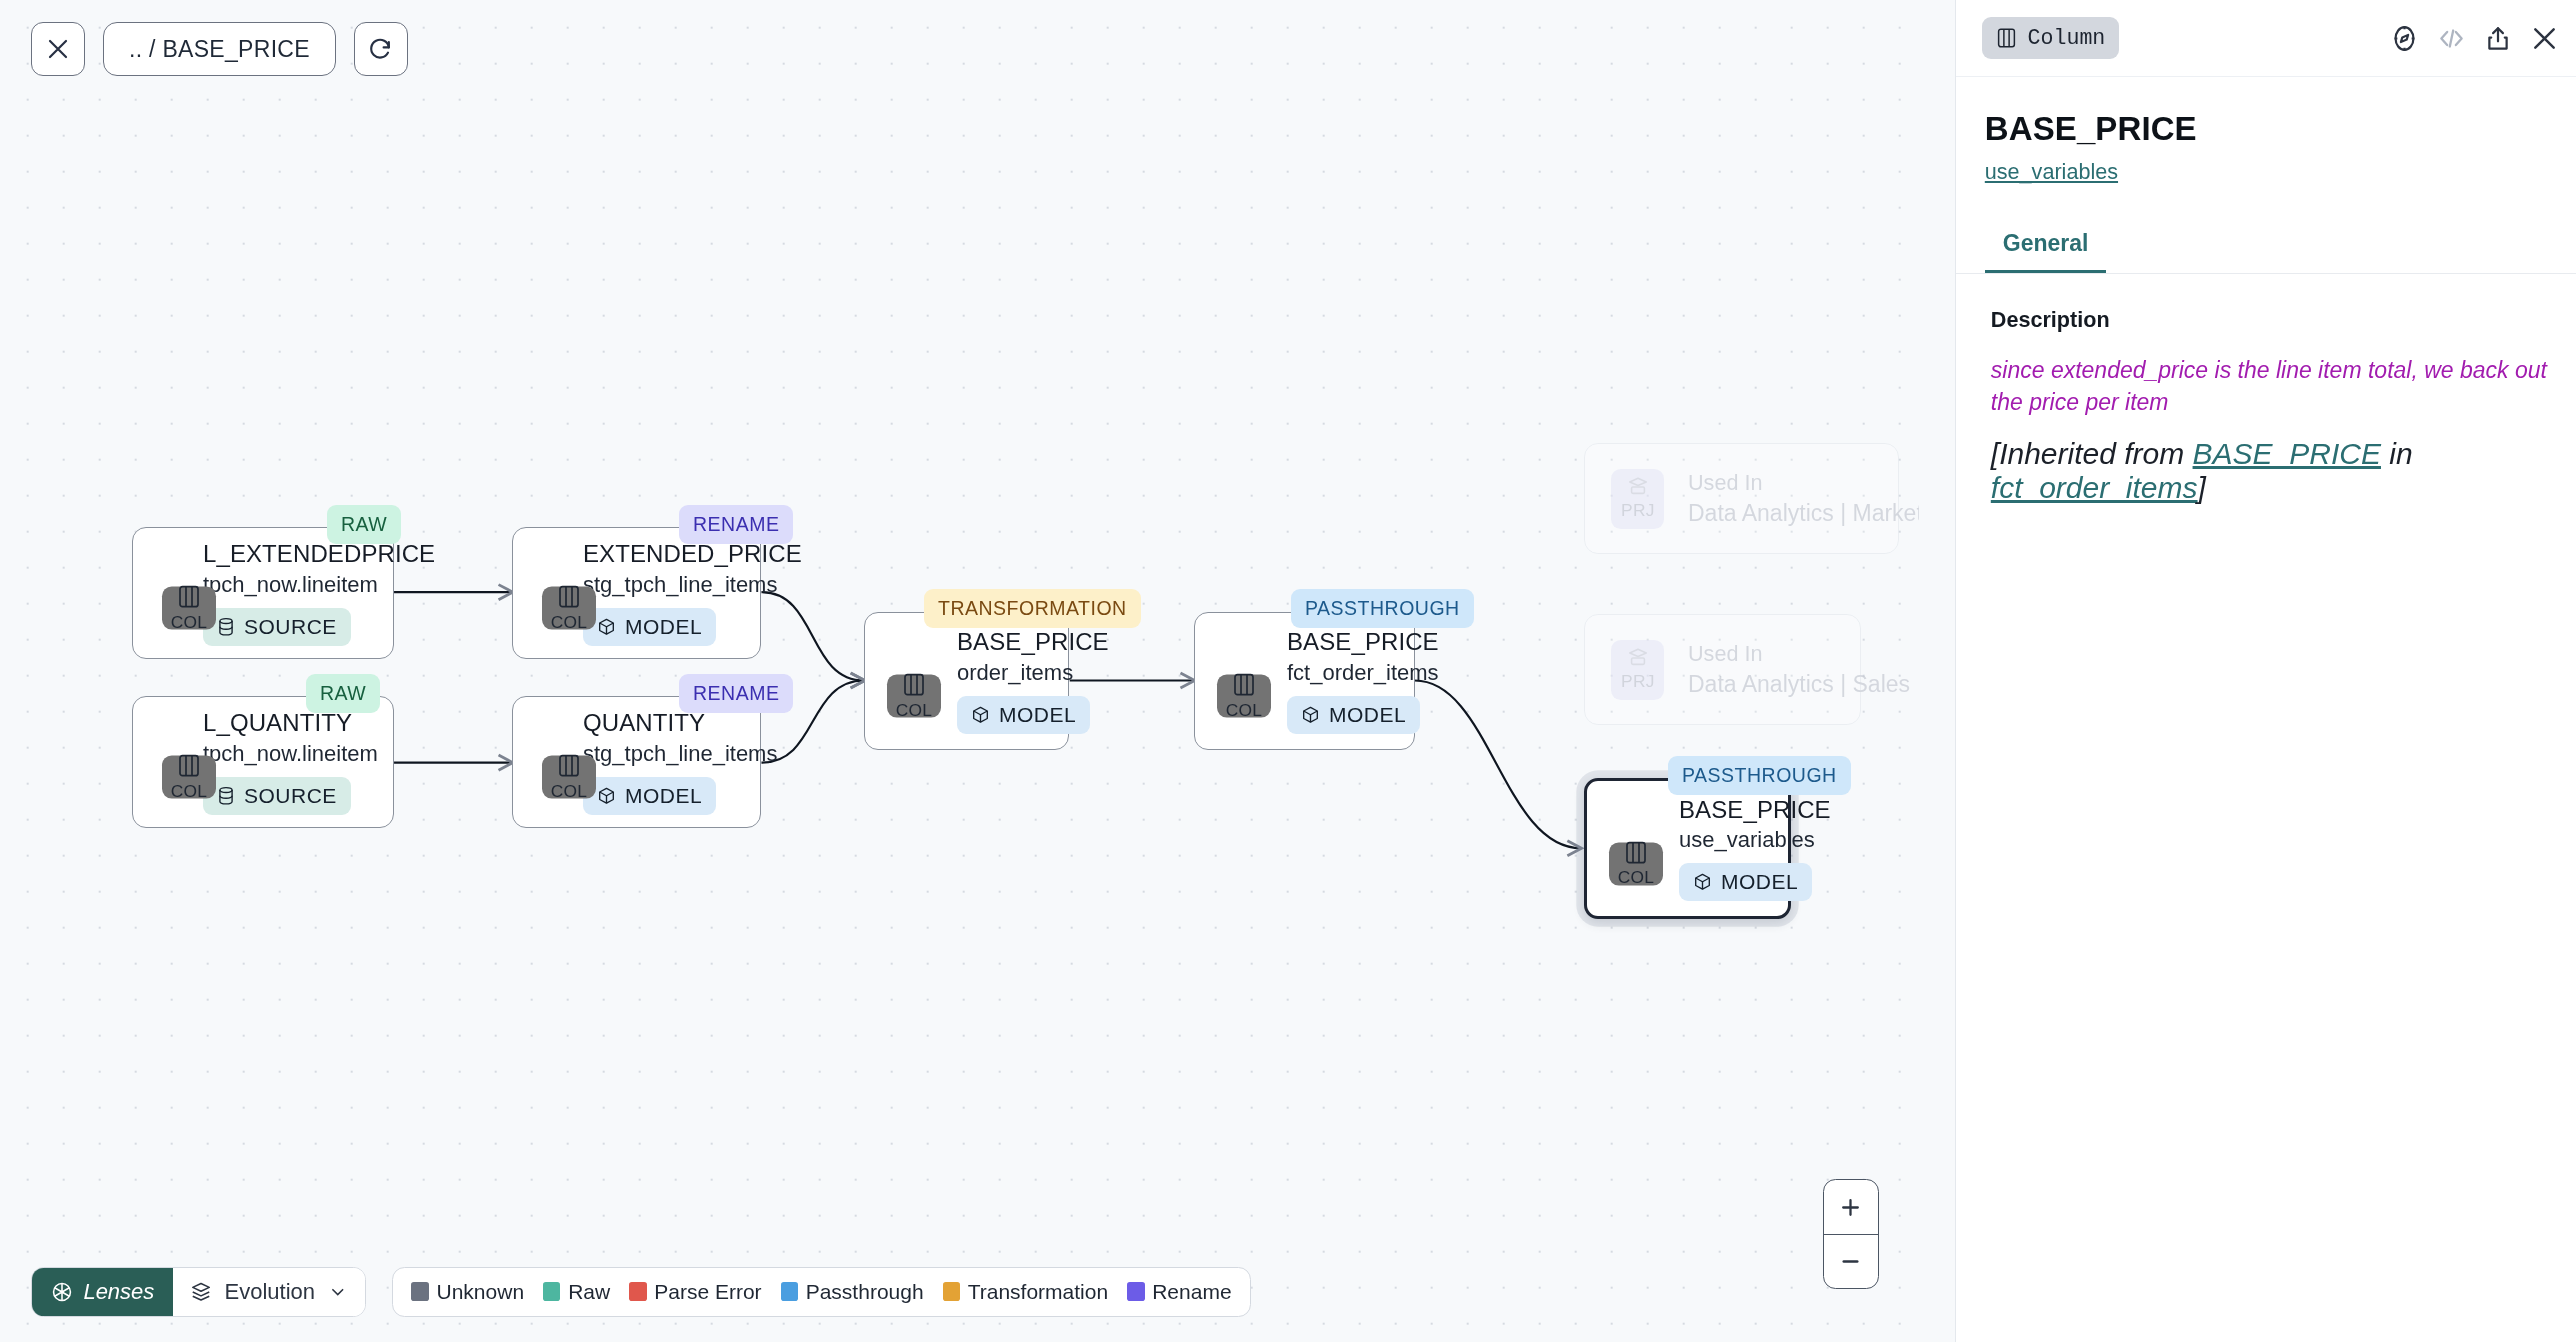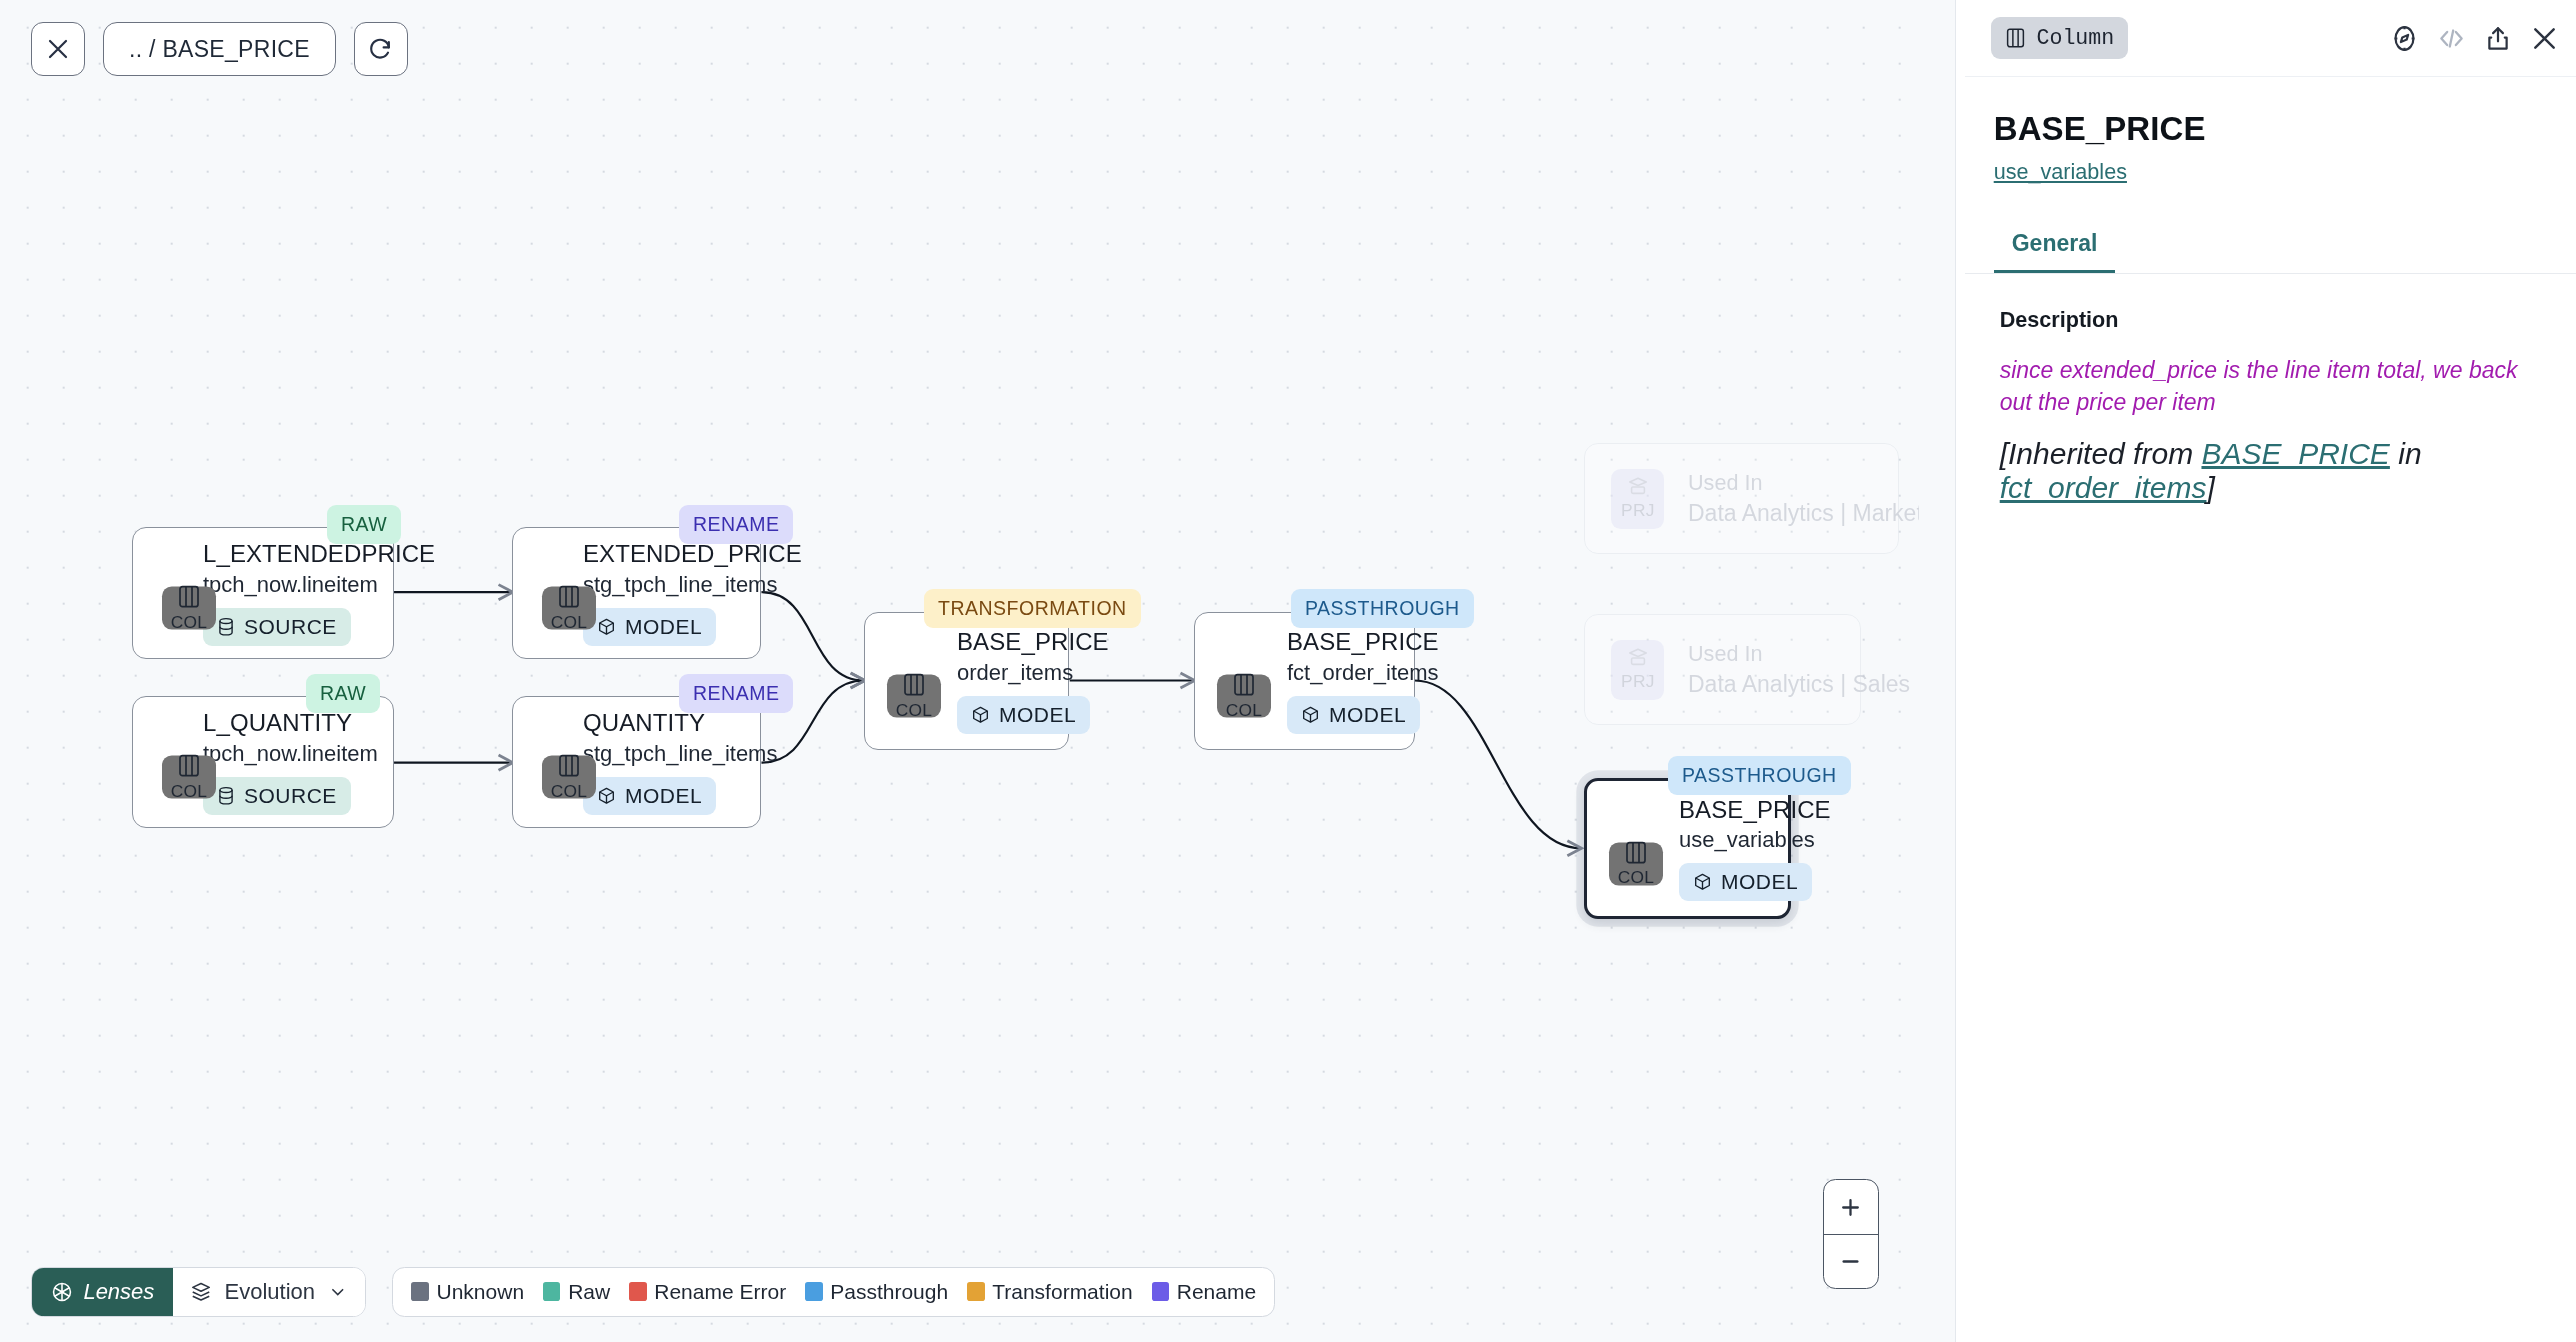--- a/index.html
+++ b/index.html
@@ -270,21 +270,20 @@
 
   
   #panel {
     position: relative;
     width: 630px;
     height: 1343px;
     background: #ffffff;
     border-left: 1.4px solid #e4e8ed;
     display: flex;
     flex-direction: column;
-    padding-left: 9px;
   }
   #panel-head {
     height: 77px;
     display: flex;
     align-items: center;
     justify-content: space-between;
     padding: 0 16.7px 0 26.4px;
     border-bottom: 1.4px solid #edf0f4;
   }
   .type-chip {
@@ -628,21 +627,21 @@
         <div class="legend-item">
           <span class="sw" style="background: rgb(107, 114, 128);"></span>
           <span>Unknown</span>
         </div>
         <div class="legend-item">
           <span class="sw" style="background: rgb(77, 182, 160);"></span>
           <span>Raw</span>
         </div>
         <div class="legend-item">
           <span class="sw" style="background: rgb(224, 87, 76);"></span>
-          <span>Rename Error</span>
+          <span>Parse Error</span>
         </div>
         <div class="legend-item">
           <span class="sw" style="background: rgb(74, 158, 224);"></span>
           <span>Passthrough</span>
         </div>
         <div class="legend-item">
           <span class="sw" style="background: rgb(227, 162, 53);"></span>
           <span>Transformation</span>
         </div>
         <div class="legend-item">

